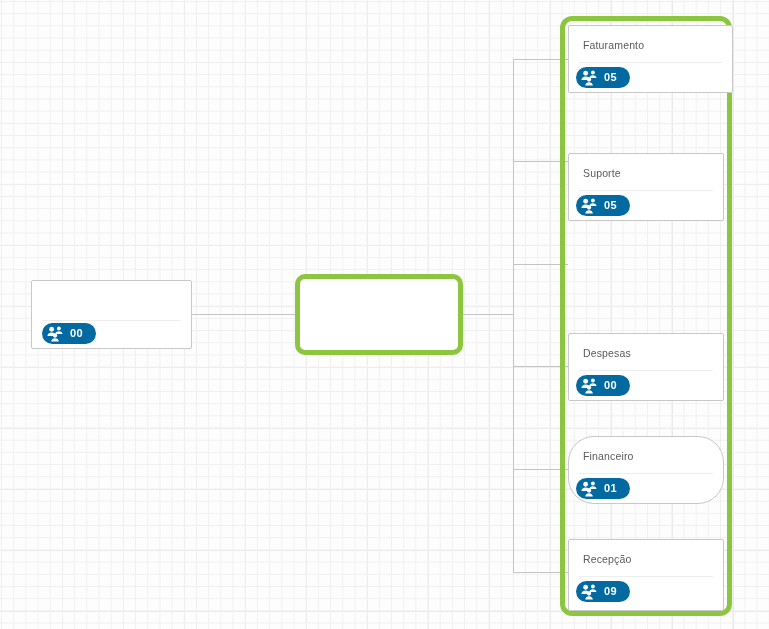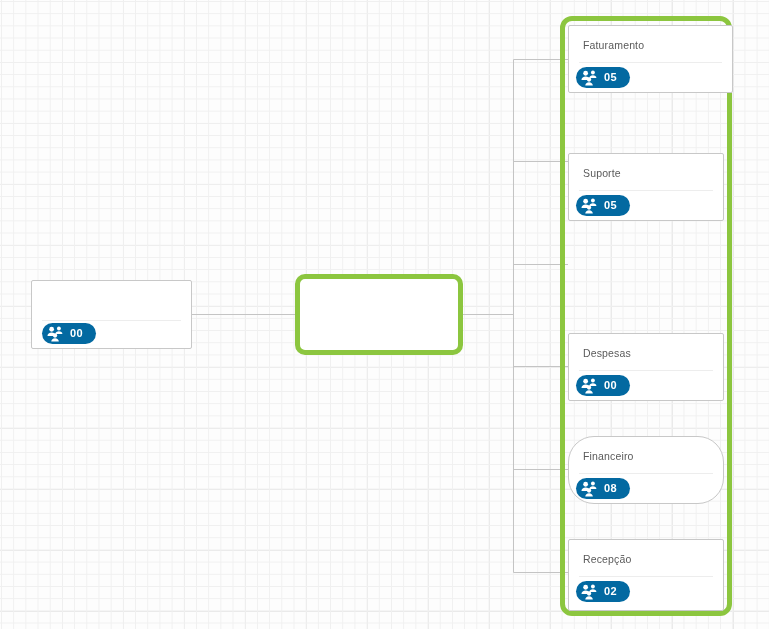--- a/index.html
+++ b/index.html
@@ -215,33 +215,33 @@
     <div class="node-divider" style="top:36px;"></div>
     <div class="badge" style="left:7px; top:41px;">
       <svg class="badge-icon" viewBox="0 0 24 22">
         <circle cx="7" cy="5.5" r="3.1" fill="#ffffff"></circle>
         <path d="M1.6 14.2c0-2.9 2.4-4.6 5.4-4.6s5.4 1.7 5.4 4.6z" fill="#ffffff"></path>
         <circle cx="16.4" cy="4.6" r="2.5" fill="#ffffff"></circle>
         <path d="M11.9 11.6c0-2.3 2-3.6 4.5-3.6s4.5 1.3 4.5 3.6z" fill="#ffffff"></path>
         <circle cx="11.4" cy="13.6" r="2.8" fill="#ffffff"></circle>
         <path d="M6.5 21.4c0-2.7 2.2-4.3 4.9-4.3s4.9 1.6 4.9 4.3z" fill="#ffffff"></path>
       </svg>
-      <span class="badge-count">08</span>
+      <span class="badge-count">01</span>
     </div>
   </div>
 
   <div class="node" style="left:568px; top:539px; width:156px; height:72px;">
     <div class="node-title">Recepção</div>
     <div class="node-divider" style="top:36px;"></div>
     <div class="badge" style="left:7px; top:41px;">
       <svg class="badge-icon" viewBox="0 0 24 22">
         <circle cx="7" cy="5.5" r="3.1" fill="#ffffff"></circle>
         <path d="M1.6 14.2c0-2.9 2.4-4.6 5.4-4.6s5.4 1.7 5.4 4.6z" fill="#ffffff"></path>
         <circle cx="16.4" cy="4.6" r="2.5" fill="#ffffff"></circle>
         <path d="M11.9 11.6c0-2.3 2-3.6 4.5-3.6s4.5 1.3 4.5 3.6z" fill="#ffffff"></path>
         <circle cx="11.4" cy="13.6" r="2.8" fill="#ffffff"></circle>
         <path d="M6.5 21.4c0-2.7 2.2-4.3 4.9-4.3s4.9 1.6 4.9 4.3z" fill="#ffffff"></path>
       </svg>
-      <span class="badge-count">02</span>
+      <span class="badge-count">09</span>
     </div>
   </div>
 
 </div>
 
 </body></html>

